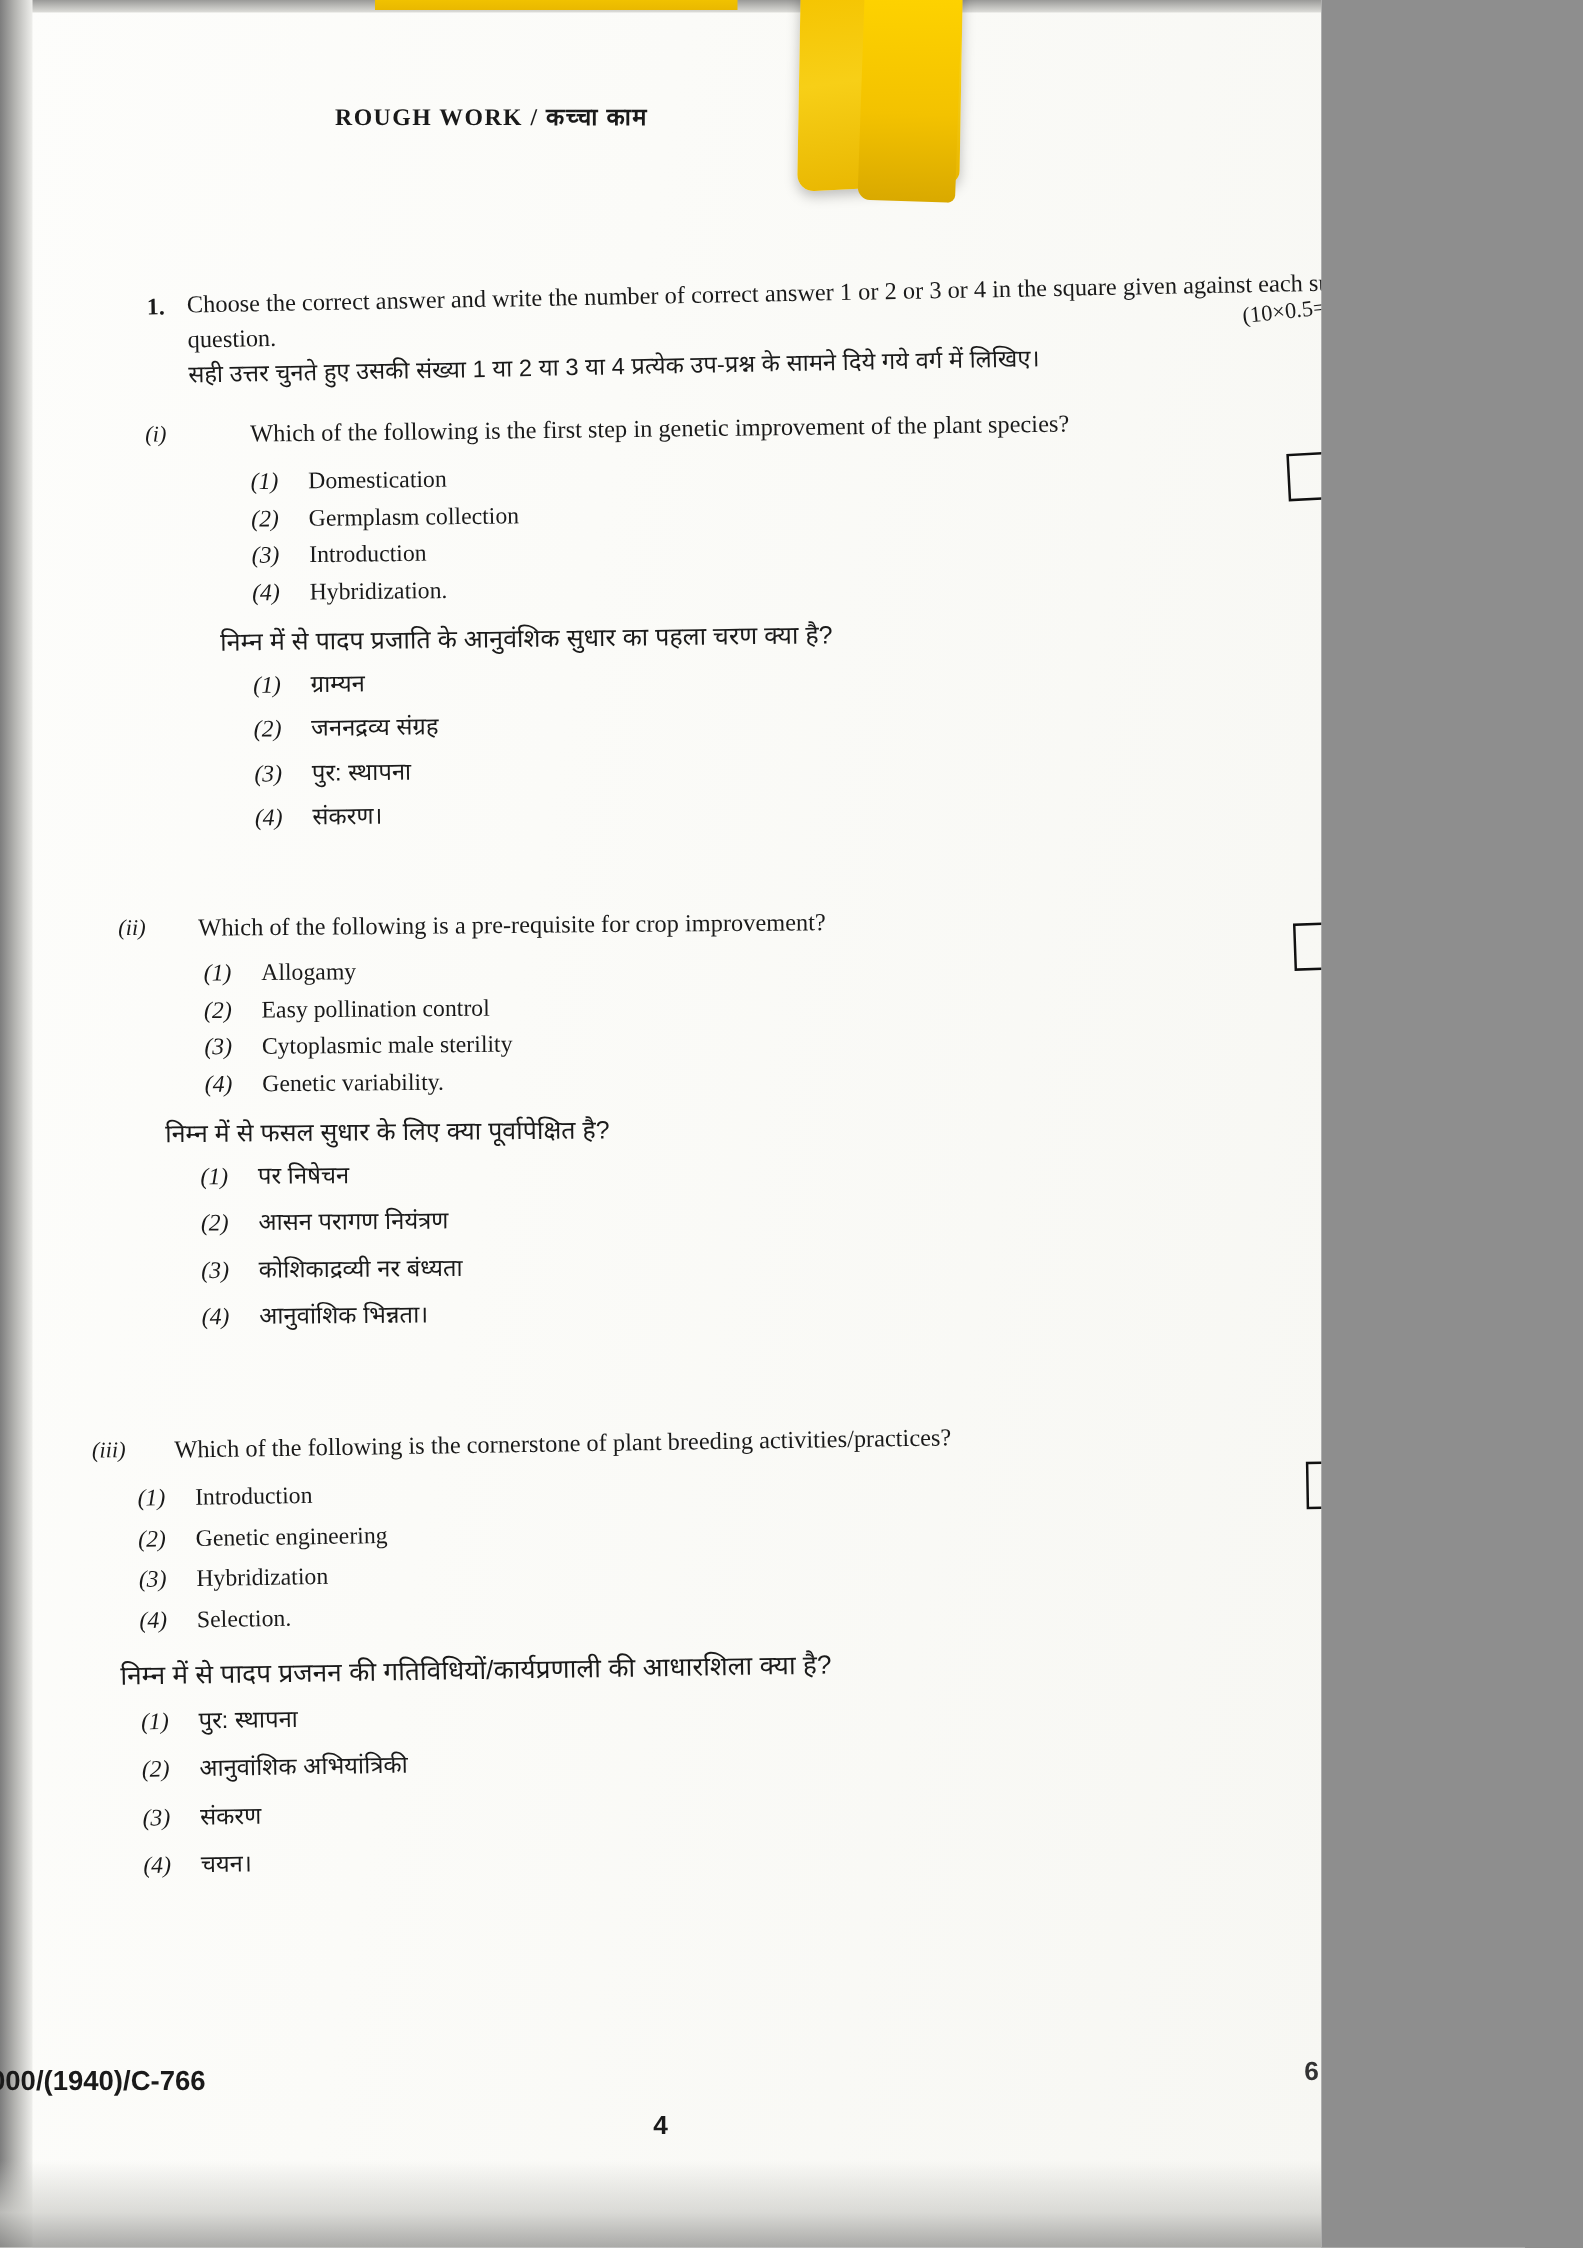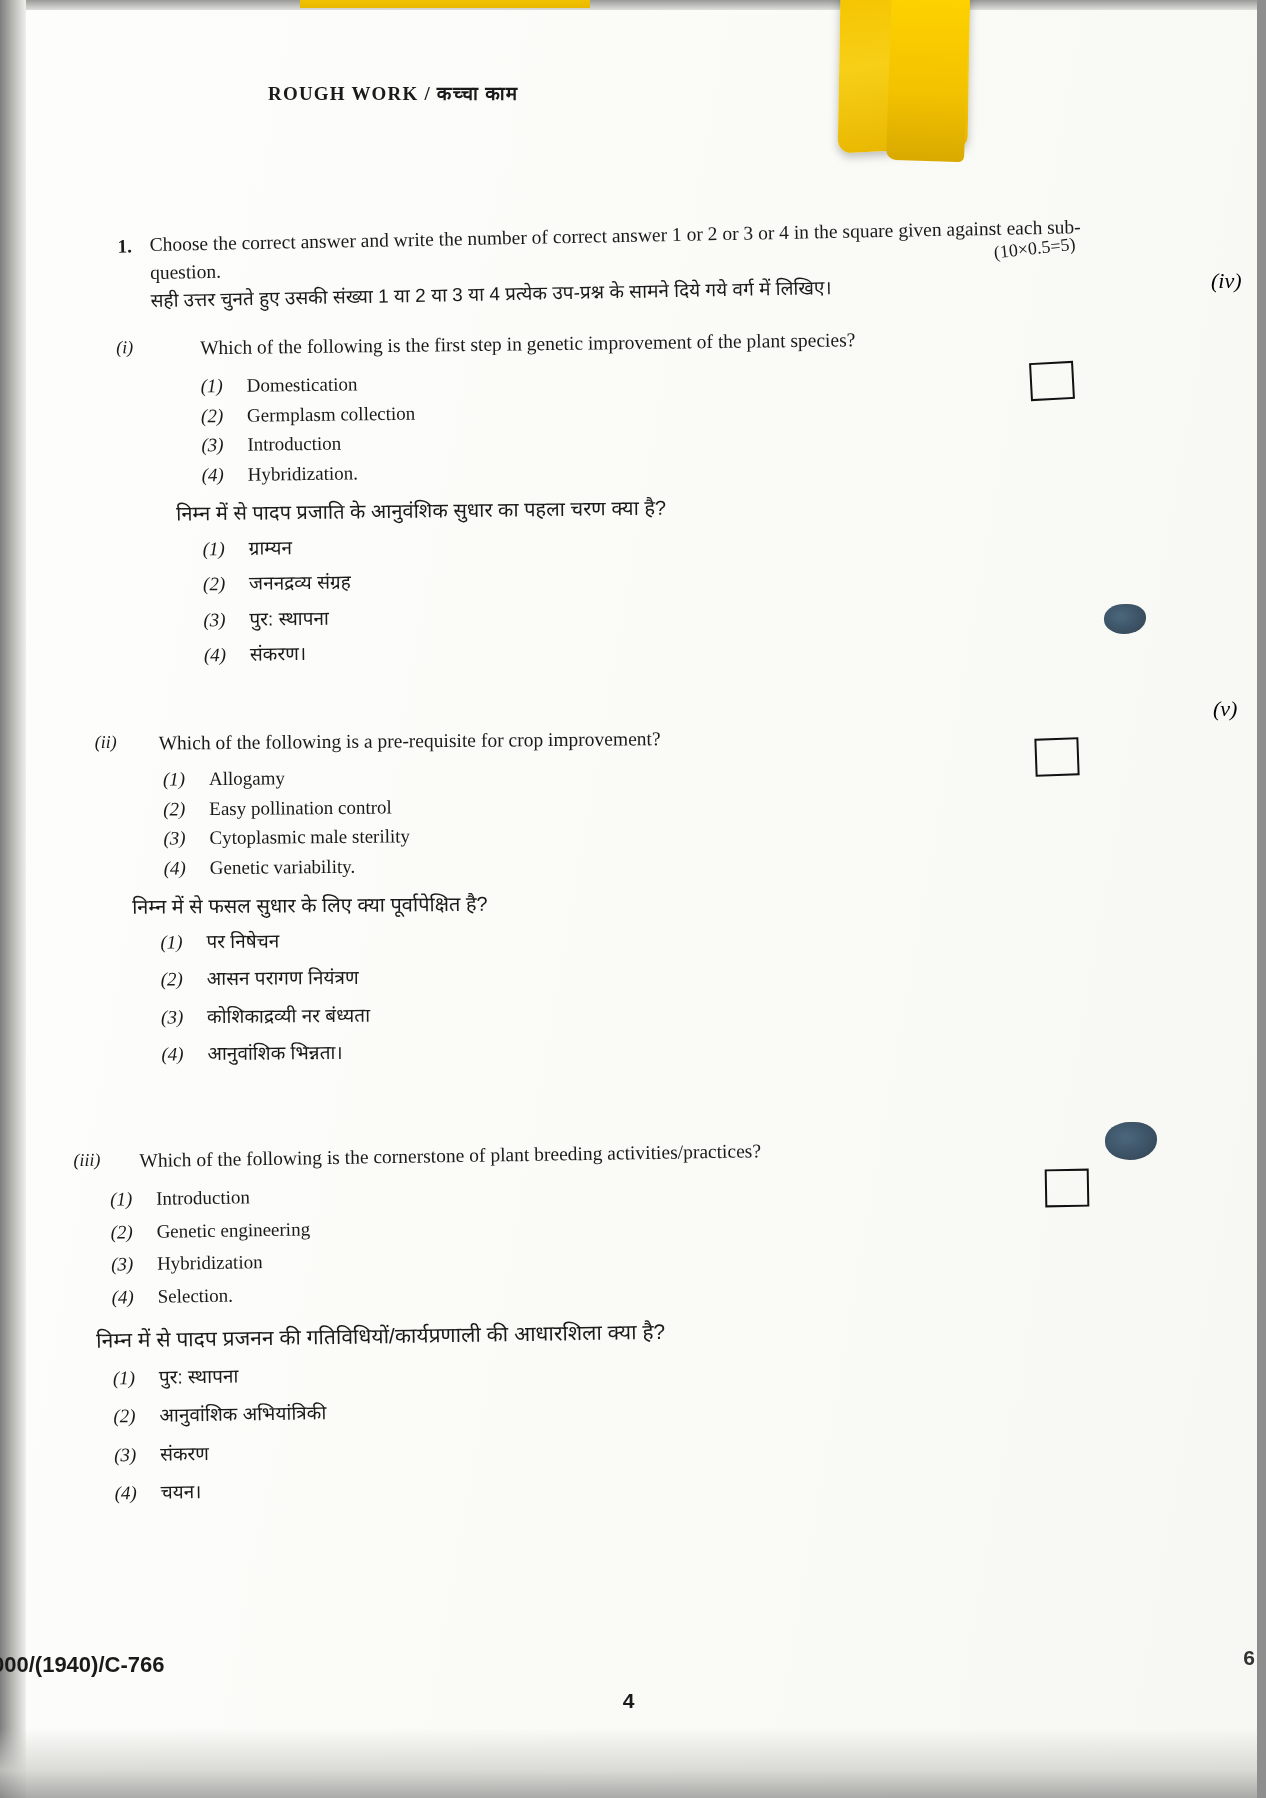--- a/index.html
+++ b/index.html
@@ -2,21 +2,21 @@
 <html><head>
 <meta charset="utf-8">
 <style>
   html, body {
     margin: 0;
     padding: 0;
     background: #8e8e8e;
   }
   .page {
     position: relative;
-    width: 1257px;
+    width: 1057px;
     height: 1798px;
     background: #ffffff;
     overflow: hidden;
     font-family: "Liberation Serif", serif;
     color: #1a1a1a;
   }
   
   .page:before {
     content: "";
     position: absolute;

